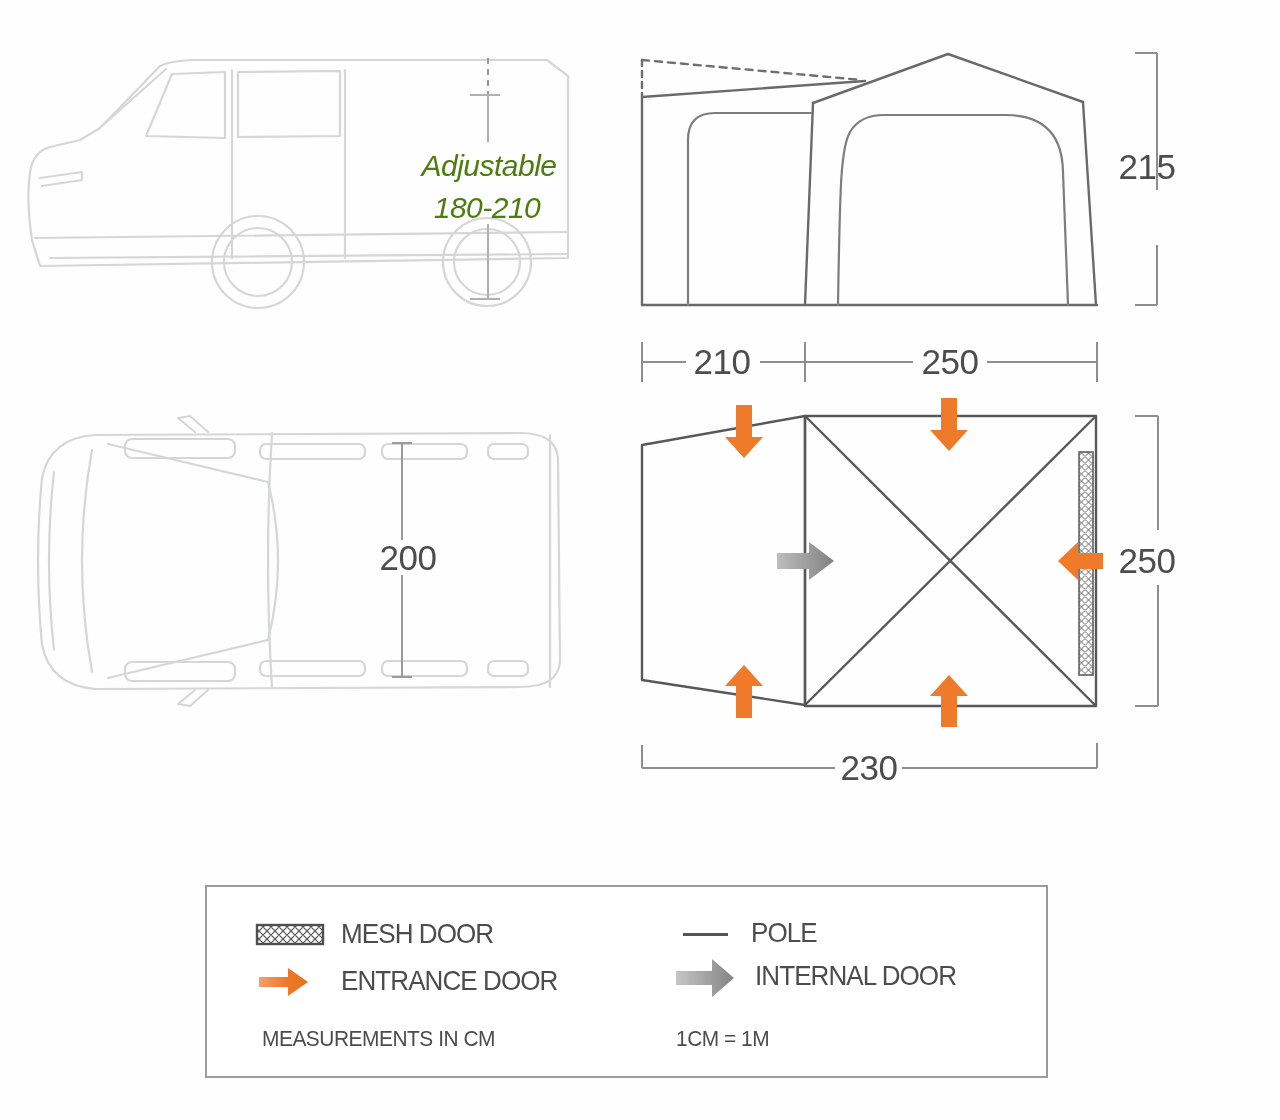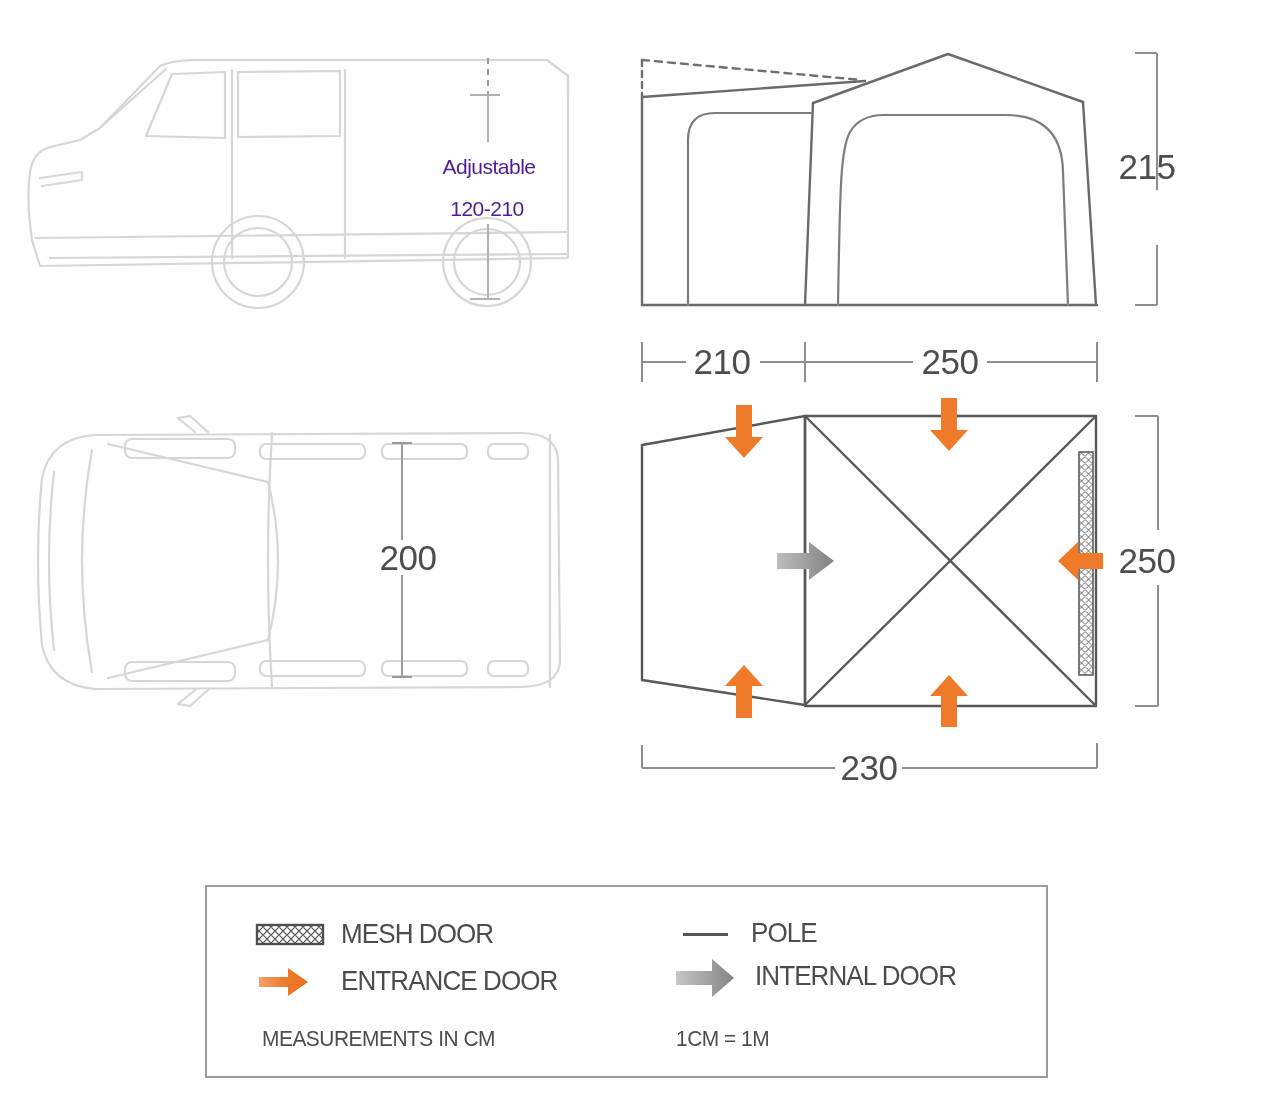--- a/index.html
+++ b/index.html
@@ -6,21 +6,21 @@
   #canvas{
     position:relative;width:1280px;height:1120px;background:#fefefe;overflow:hidden;
     font-family:"Liberation Sans", sans-serif;
   }
   #canvas svg{position:absolute;filter:blur(0.35px);}
   .lbl{
     position:absolute;color:#4d4d4d;white-space:nowrap;
     transform:translate(-50%,-50%);line-height:1;
   }
   .dim{font-size:35px;letter-spacing:-0.5px;}
-  .note{font-size:21px;letter-spacing:-0.5px;color:#4c1d95;}
+  .note{font-size:30px;letter-spacing:-0.5px;color:#4d7c0f;font-style:italic;}
   .legend-lbl{
     position:absolute;color:#4c4c4c;white-space:nowrap;line-height:1;
     font-size:28px;letter-spacing:-1px;transform:scaleX(0.93);transform-origin:0 50%;
   }
   .legend-note{
     position:absolute;color:#4c4c4c;white-space:nowrap;line-height:1;
     font-size:22px;letter-spacing:-0.5px;transform:scaleX(0.95);transform-origin:0 50%;
   }
   #legend-box{
     position:absolute;left:205px;top:885px;width:843px;height:193px;
@@ -157,21 +157,21 @@
     </g>
     <g fill="none" stroke="#8e8e8e" stroke-width="2">
       <path d="M12,355 L12,378"></path>
       <path d="M467,353 L467,378"></path>
       <path d="M12,378 L205,378"></path>
       <path d="M272,378 L467,378"></path>
     </g>
   </svg>
 
   <div class="lbl note" style="left:489px;top:166px">Adjustable</div>
-  <div class="lbl note" style="left:487px;top:208px">120-210</div>
+  <div class="lbl note" style="left:487px;top:208px">180-210</div>
   <div class="lbl dim" style="left:1147px;top:166px">215</div>
   <div class="lbl dim" style="left:722px;top:361px">210</div>
   <div class="lbl dim" style="left:950px;top:361px">250</div>
   <div class="lbl dim" style="left:408px;top:557px">200</div>
   <div class="lbl dim" style="left:1147px;top:560px">250</div>
   <div class="lbl dim" style="left:869px;top:767px">230</div>
 
   <div id="legend-box"></div>
 
   <svg style="left:255px;top:923px" width="70" height="23" viewBox="0 0 70 23">

